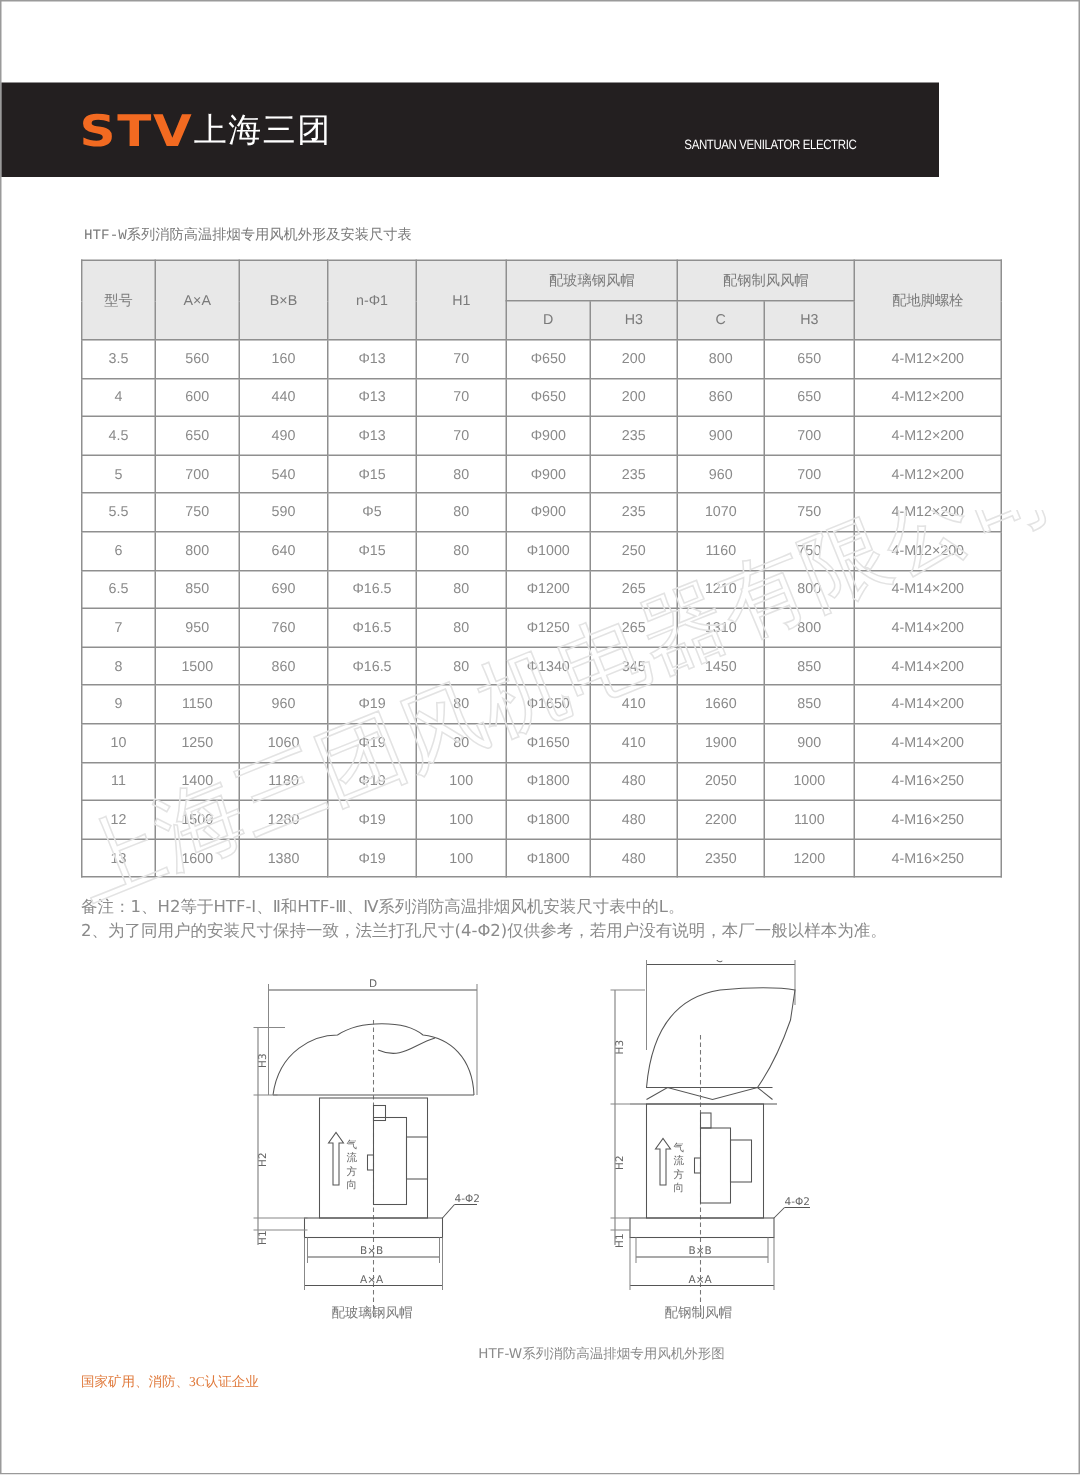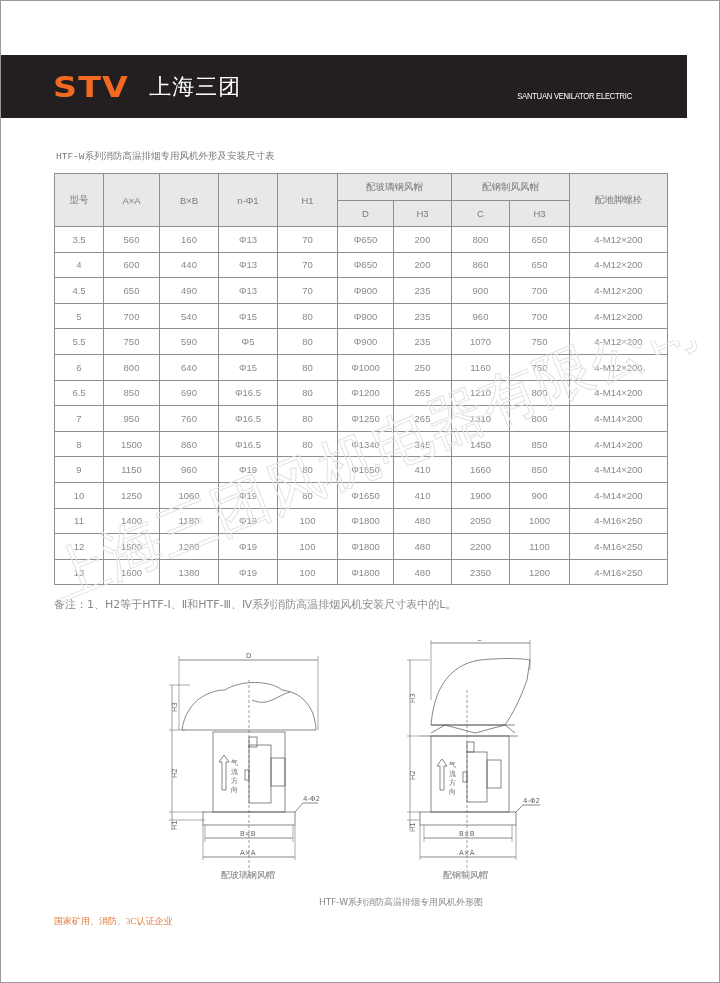--- a/index.html
+++ b/index.html
@@ -7,34 +7,34 @@
     width:720px; height:983px; position:relative; overflow:hidden;
     background:#ffffff;
     font-family:"DejaVu Sans", "Liberation Sans", sans-serif;
     color:#6a6a6a;
   }
   .page-frame {
     position:absolute; left:0; top:0; width:718px; height:981px;
     border:1px solid #9a9a9a;
   }
   .header-band {
-    position:absolute; left:1px; top:55px; width:686px; height:63px;
+    position:absolute; left:1px; top:55px; width:625px; height:63px;
     background:#231f20;
   }
   .logo {
     position:absolute; left:52px; top:12px; height:40px; display:flex; align-items:center;
   }
   .logo-stv {
     color:#f26a21; font-family:"DejaVu Sans", sans-serif; font-weight:bold;
     font-size:29px; letter-spacing:1px; transform:scaleX(1.15); transform-origin:left center;
     margin-right:10px;
   }
   .logo-cn {
     color:#ffffff; font-family:"DejaVu Serif", "Liberation Serif", serif;
-    font-size:22px; letter-spacing:1px;margin-left:20px;
+    font-size:22px; letter-spacing:1px;
   }
   .header-title {
     position:absolute; right:55px; top:11px; color:#ffffff;
     font-family:"DejaVu Sans", sans-serif; font-weight:bold; font-size:18px;
     letter-spacing:0.5px;
   }
   .header-sub {
     position:absolute; right:55px; top:36px; color:#ffffff;
     font-family:"Liberation Sans", sans-serif; font-size:9px;
     letter-spacing:-0.3px; transform:scaleX(0.85); transform-origin:right center;
@@ -289,20 +289,21 @@
         <td>480</td>
         <td>2350</td>
         <td>1200</td>
         <td>4-M16×250</td>
       </tr>
     </tbody>
 </table>
 
 <div class="notes">
   <div>备注：1、H2等于HTF-Ⅰ、Ⅱ和HTF-Ⅲ、Ⅳ系列消防高温排烟风机安装尺寸表中的L。</div>
+  <div>2、为了同用户的安装尺寸保持一致，法兰打孔尺寸(4-Φ2)仅供参考，若用户没有说明，本厂一般以样本为准。</div>
 </div>
 
 <svg class="watermark" viewBox="0 0 700 300">
   <text x="0" y="260" transform="rotate(-22 0 260)" font-size="58" font-family="DejaVu Serif, serif" fill="none" stroke="#e3e3e3" stroke-width="1">上海三团风机电器有限公司</text>
 </svg>
 
 <svg class="diagram-svg" viewBox="0 640 720 250">
   <g fill="none" stroke="#555" stroke-width="0.7" font-family="DejaVu Sans, sans-serif">
 
     <g>

